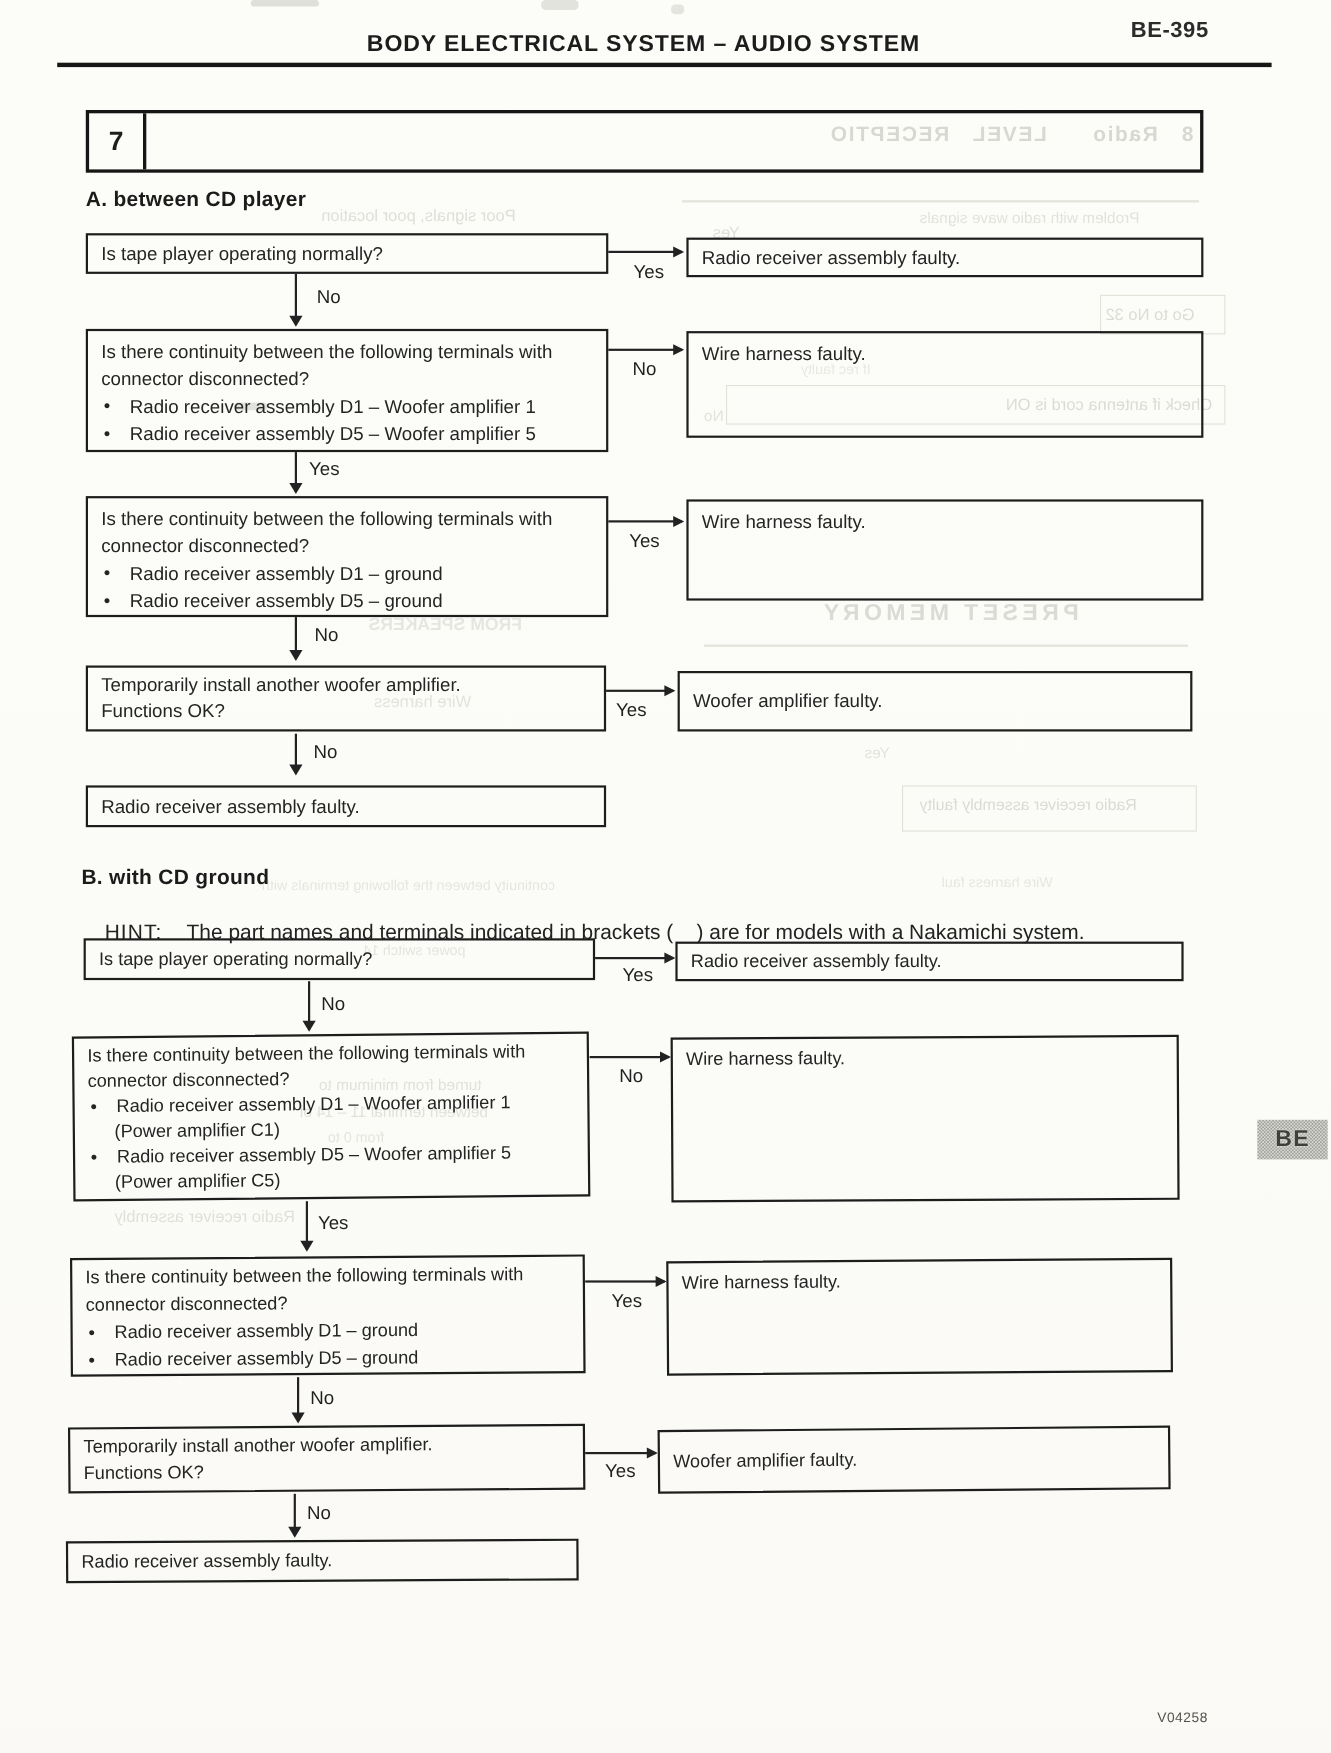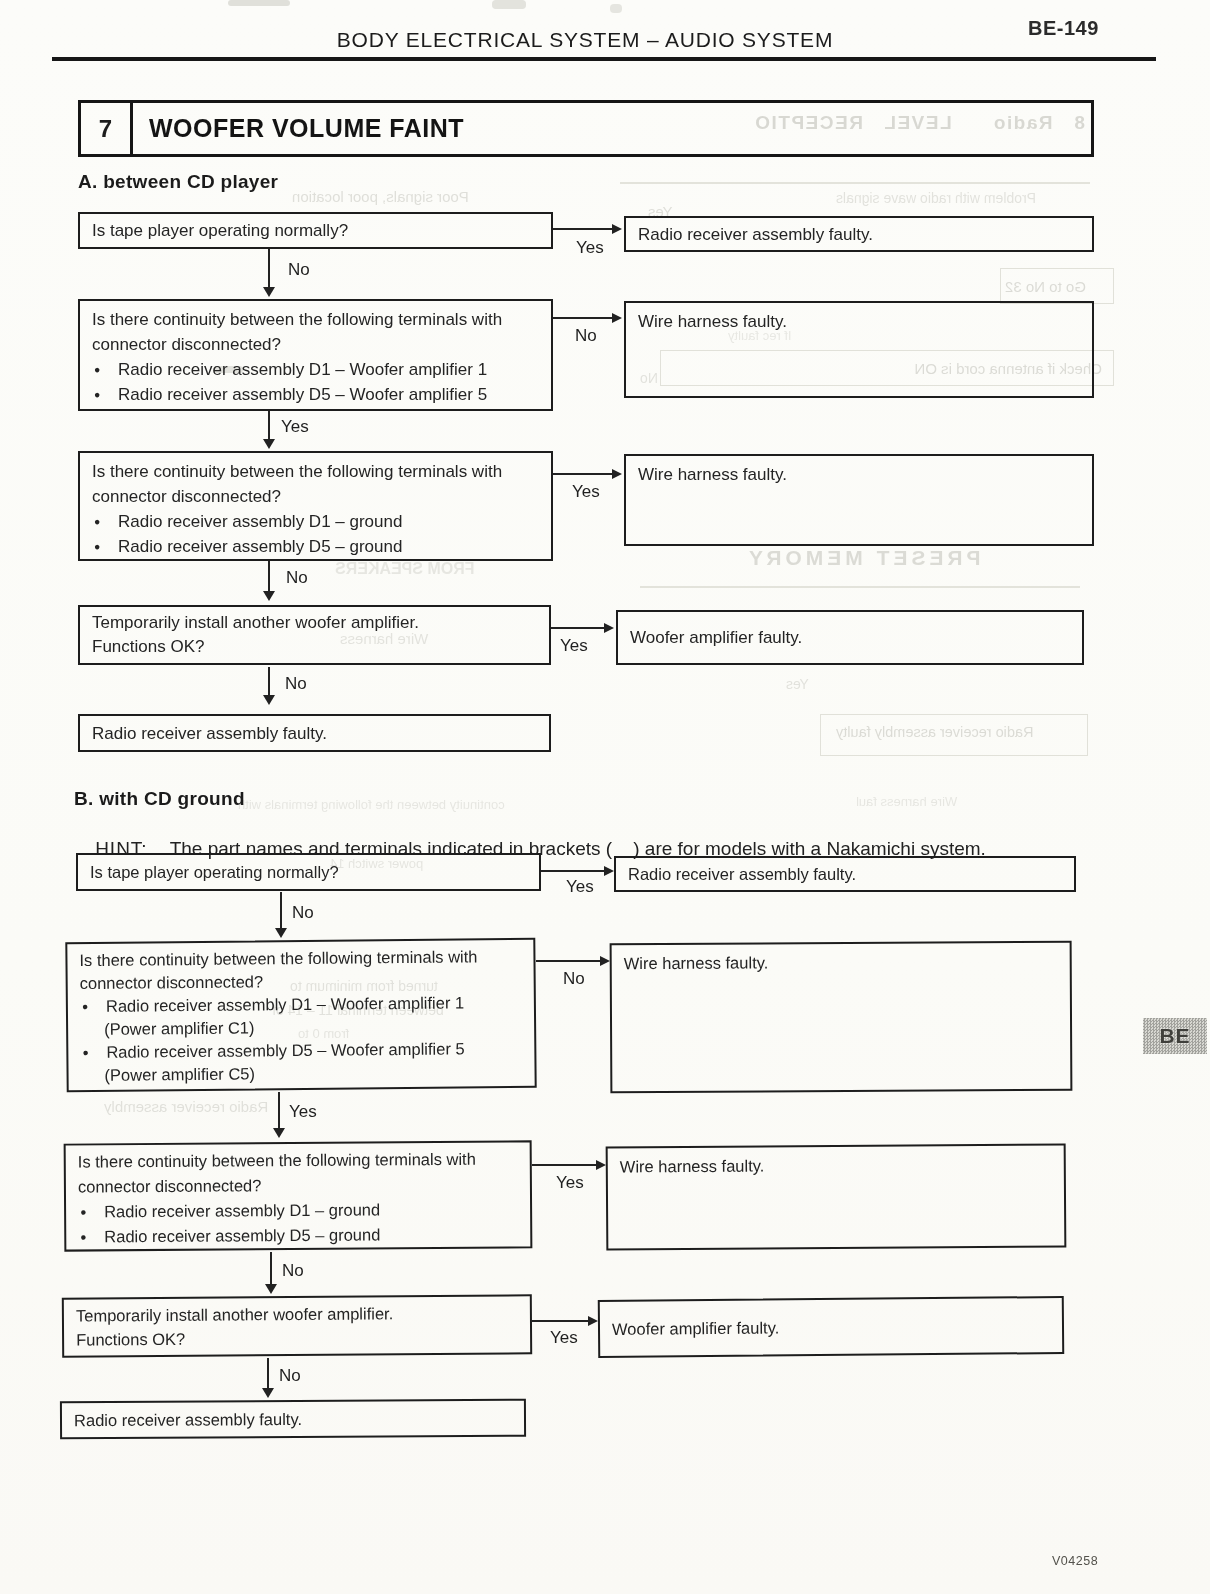--- a/index.html
+++ b/index.html
@@ -3,21 +3,21 @@
 <meta charset="utf-8">
 <style>
   html,body{margin:0;padding:0;background:#e8e8e4;}
   .page{
     position:relative;width:1210px;height:1594px;margin:0 auto;
     background:linear-gradient(180deg,#fcfcf9 0%,#fbfbf7 60%,#faf9f5 100%);
     font-family:"Liberation Sans",sans-serif;color:#262626;overflow:hidden;
   }
   
   .h-title{position:absolute;left:230px;top:28px;width:710px;text-align:center;
-    font-size:21px;font-weight:normal;letter-spacing:.8px;color:#1c1c1c;white-space:pre;}
+    font-size:21px;font-weight:bold;letter-spacing:.8px;color:#1c1c1c;white-space:pre;}
   .h-pagenum{position:absolute;left:1028px;top:17px;font-size:20px;font-weight:bold;color:#2b2b2b;letter-spacing:.5px;}
   .h-rule{position:absolute;left:52px;top:57px;width:1104px;height:4px;background:#171717;}
   
   .tblock{position:absolute;left:78px;top:100px;width:1016px;height:57px;
     border:3px solid #161616;box-sizing:border-box;display:flex;z-index:3;background:transparent;}
   .tb-num{width:52px;border-right:3px solid #161616;box-sizing:border-box;
     font-size:24px;font-weight:bold;text-align:center;line-height:51px;color:#1d1d1d;}
   .tb-cat{width:202px;border-right:2px solid #3a3a3a;box-sizing:border-box;
     font-size:23px;font-weight:bold;padding-left:22px;line-height:51px;color:#1d1d1d;}
   .tb-sym{padding-left:16px;font-size:25px;font-weight:bold;letter-spacing:.5px;line-height:51px;color:#141414;}
@@ -107,26 +107,25 @@
   <div class="ghost g17">from 0 to</div>
   <div class="ghost g18">Radio receiver assembly</div>
   <div class="ghost g19">If rec faulty</div>
   <div class="grect" style="left:1000px;top:268px;width:112px;height:34px"></div>
   <div class="grect" style="left:660px;top:350px;width:452px;height:34px"></div>
   <div class="grect" style="left:820px;top:714px;width:266px;height:40px"></div>
   <div class="gline" style="left:620px;top:182px;width:470px;height:1.5px"></div>
   <div class="gline" style="left:640px;top:586px;width:440px;height:1.5px"></div>
 
   <div class="h-title">BODY ELECTRICAL SYSTEM – AUDIO SYSTEM</div>
-  <div class="h-pagenum">BE-149</div>
+  <div class="h-pagenum">BE-395</div>
   <div class="h-rule"></div>
 
   <div class="tblock">
     <div class="tb-num">7</div>
-    <div class="tb-sym">WOOFER VOLUME FAINT</div>
   </div>
 
   <div class="sec-head" style="left:78px;top:171px">A. between CD player</div>
 
   <div class="box box1" style="left:78px;top:212px;width:475px;height:37px">
     <span>Is tape player operating normally?</span>
   </div>
   <div class="hline" style="left:553px;top:228px;width:67px"></div>
   <div class="albl" style="left:576px;top:238px">Yes</div>
   <div class="box box1" style="left:624px;top:216px;width:470px;height:36px">

